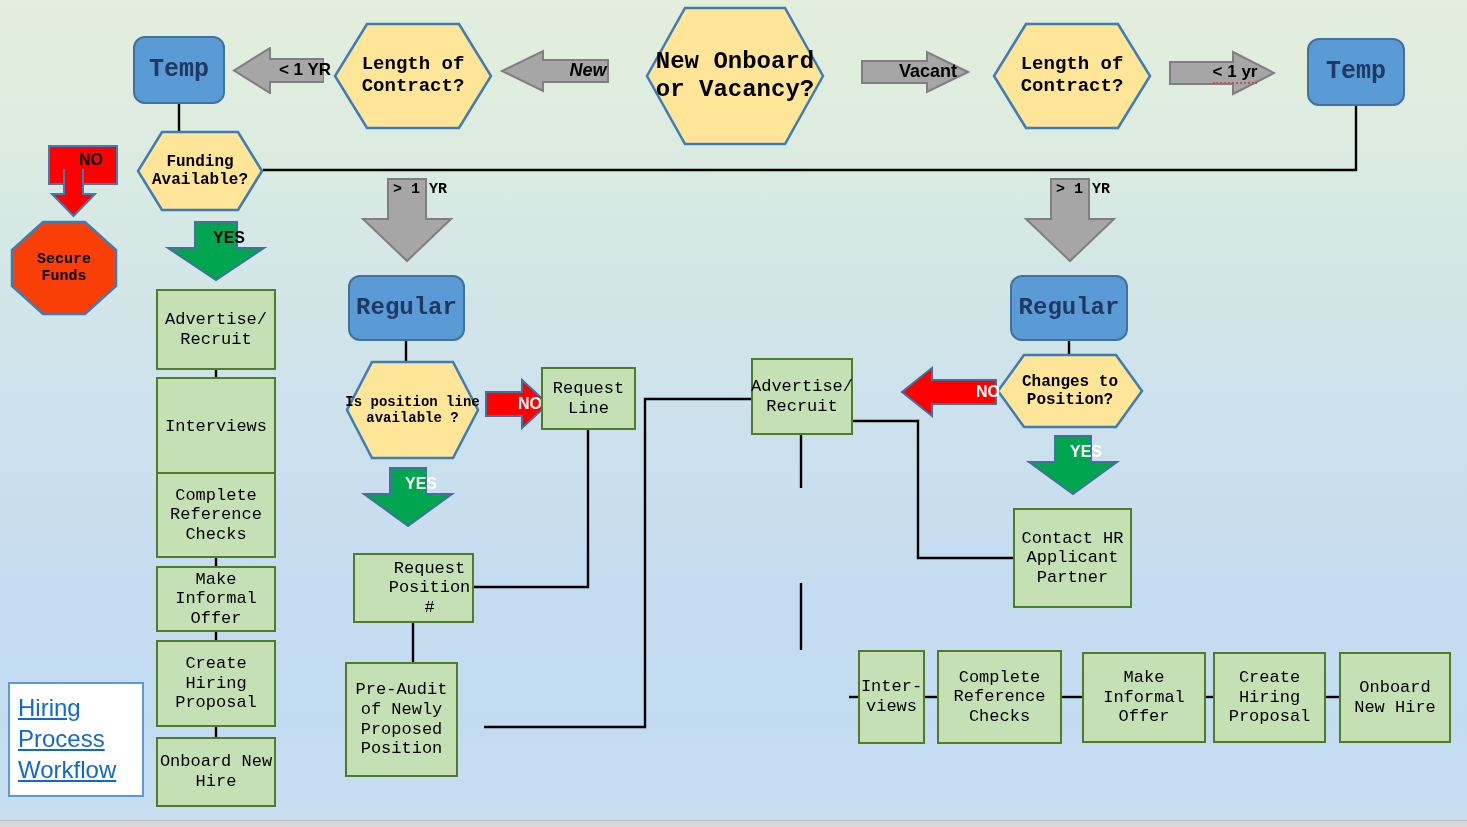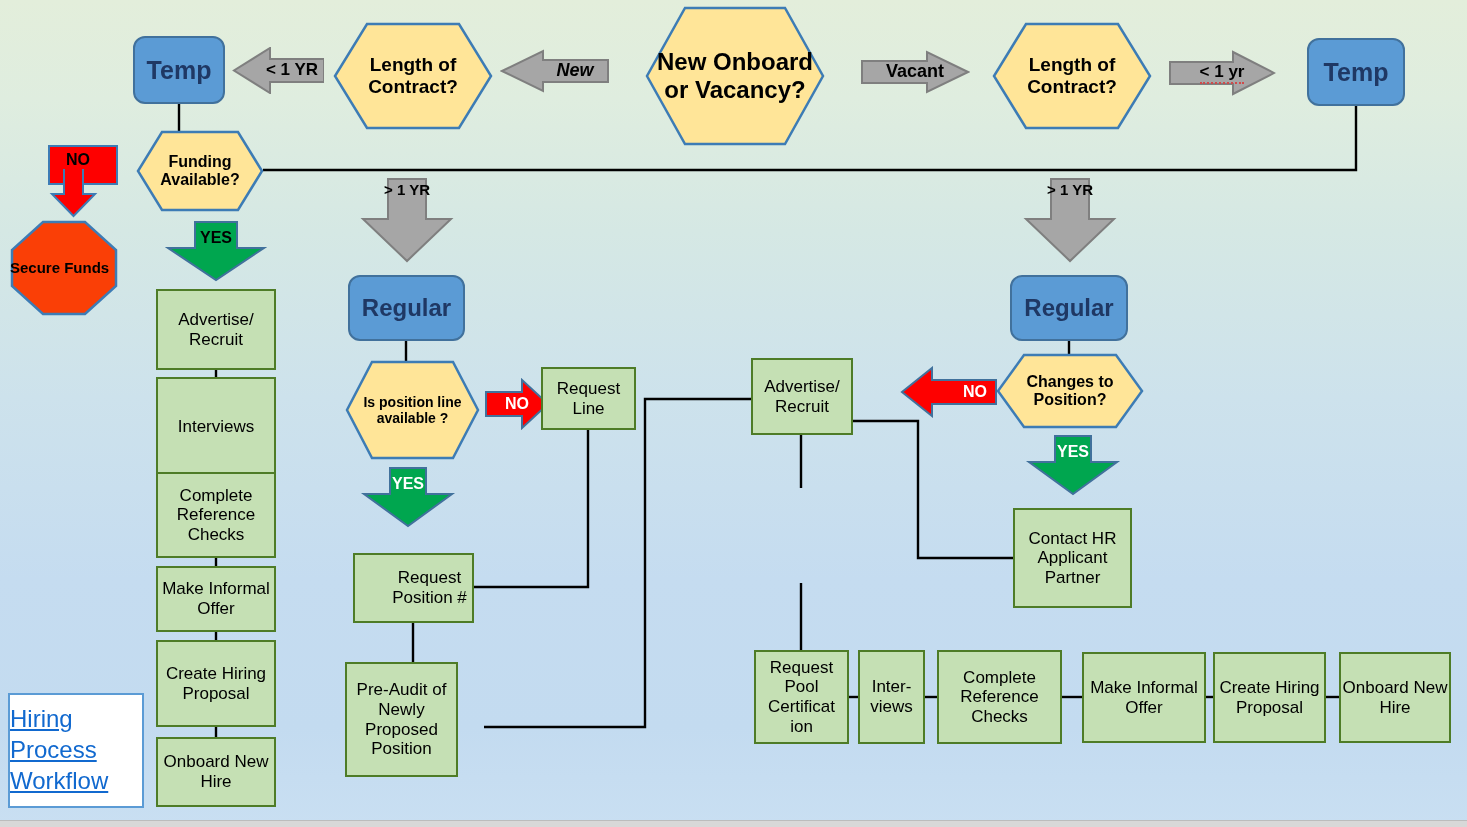--- a/index.html
+++ b/index.html
@@ -11,21 +11,21 @@
   #canvas{
     position:relative;width:1467px;height:827px;
     background:linear-gradient(180deg,#e3eedb 0%, #dfeddf 12%, #d5e8e4 28%, #cde2ec 48%, #c5dcf0 70%, #c3dbf0 88%, #c9dff2 100%);
     overflow:hidden;
   }
   #bottombar{
     position:absolute;left:0;bottom:0;width:1467px;height:6px;
     background:#d8d8d8;border-top:1px solid #bcbcbc;
   }
   .node{position:absolute;box-sizing:border-box;display:flex;align-items:center;justify-content:center;text-align:center;}
-  .lbl{display:block;line-height:1.15;}
+  .lbl{display:block;line-height:1.15;font-family:Liberation Mono, monospace;}
 
   
   .bluebox{
     background:#5b9bd5;border:2px solid #41719c;border-radius:12px;
     color:#1f3864;font-weight:bold;
   }
   
   .greenbox{
     background:#c5e0b4;border:2px solid #4e7c27;color:#000;
     font-weight:normal;
@@ -43,33 +43,33 @@
   .octwrap svg{position:absolute;left:0;top:0;}
   .octtext{
     position:absolute;left:0;top:0;width:100%;height:100%;
     display:flex;align-items:center;justify-content:flex-start;text-align:center;
     font-weight:bold;color:#000;line-height:1.15;
   }
   
   .arrowwrap{position:absolute;}
   .arrowwrap svg{position:absolute;left:0;top:0;}
   .arrowtext{
-    position:absolute;left:0;top:0;width:100%;height:100%;
+    position:absolute;left:13px;top:0;width:100%;height:100%;
     display:flex;align-items:center;justify-content:center;text-align:center;
     font-weight:bold;line-height:1.2;pointer-events:none;
   }
   .gray-t{color:#000;}
   .white-t{color:#ffffff;}
   .black-t{color:#000;}
 
   
   #titlebox{
     position:absolute;left:8px;top:682px;width:136px;height:115px;
     background:#ffffff;border:2px solid #5b9bd5;box-sizing:border-box;
-    display:flex;align-items:center;justify-content:flex-start;padding-left:0;margin-top:11px;
+    display:flex;align-items:center;justify-content:flex-start;padding-left:8px;
   }
   #titlebox .link{
     color:#1169cf;font-size:24px;line-height:1.28;text-decoration:underline;
     font-family:"Liberation Sans", sans-serif;
   }
   #lines{position:absolute;left:0;top:0;width:1467px;height:827px;pointer-events:none;}
 </style>
 </head>
 <body>
 
@@ -338,23 +338,20 @@
 
   <div class="node greenbox" style="left:1013px;top:508px;width:119px;height:100px;font-size:17px;">
     <span class="lbl">Contact HR Applicant Partner</span>
   </div>
 
   <div class="node greenbox" style="left:751px;top:358px;width:102px;height:77px;font-size:17px;">
     <span class="lbl">Advertise/ Recruit</span>
   </div>
 
 
-  <div class="node greenbox" style="left:754px;top:650px;width:95px;height:94px;font-size:17px;">
-    <span class="lbl">Request Pool Certificat ion</span>
-  </div>
   <div class="node greenbox" style="left:858px;top:650px;width:67px;height:94px;font-size:17px;">
     <span class="lbl">Inter- views</span>
   </div>
   <div class="node greenbox" style="left:937px;top:650px;width:125px;height:94px;font-size:17px;">
     <span class="lbl">Complete Reference Checks</span>
   </div>
   <div class="node greenbox" style="left:1082px;top:652px;width:124px;height:91px;font-size:17px;">
     <span class="lbl">Make Informal Offer</span>
   </div>
   <div class="node greenbox" style="left:1213px;top:652px;width:113px;height:91px;font-size:17px;">

